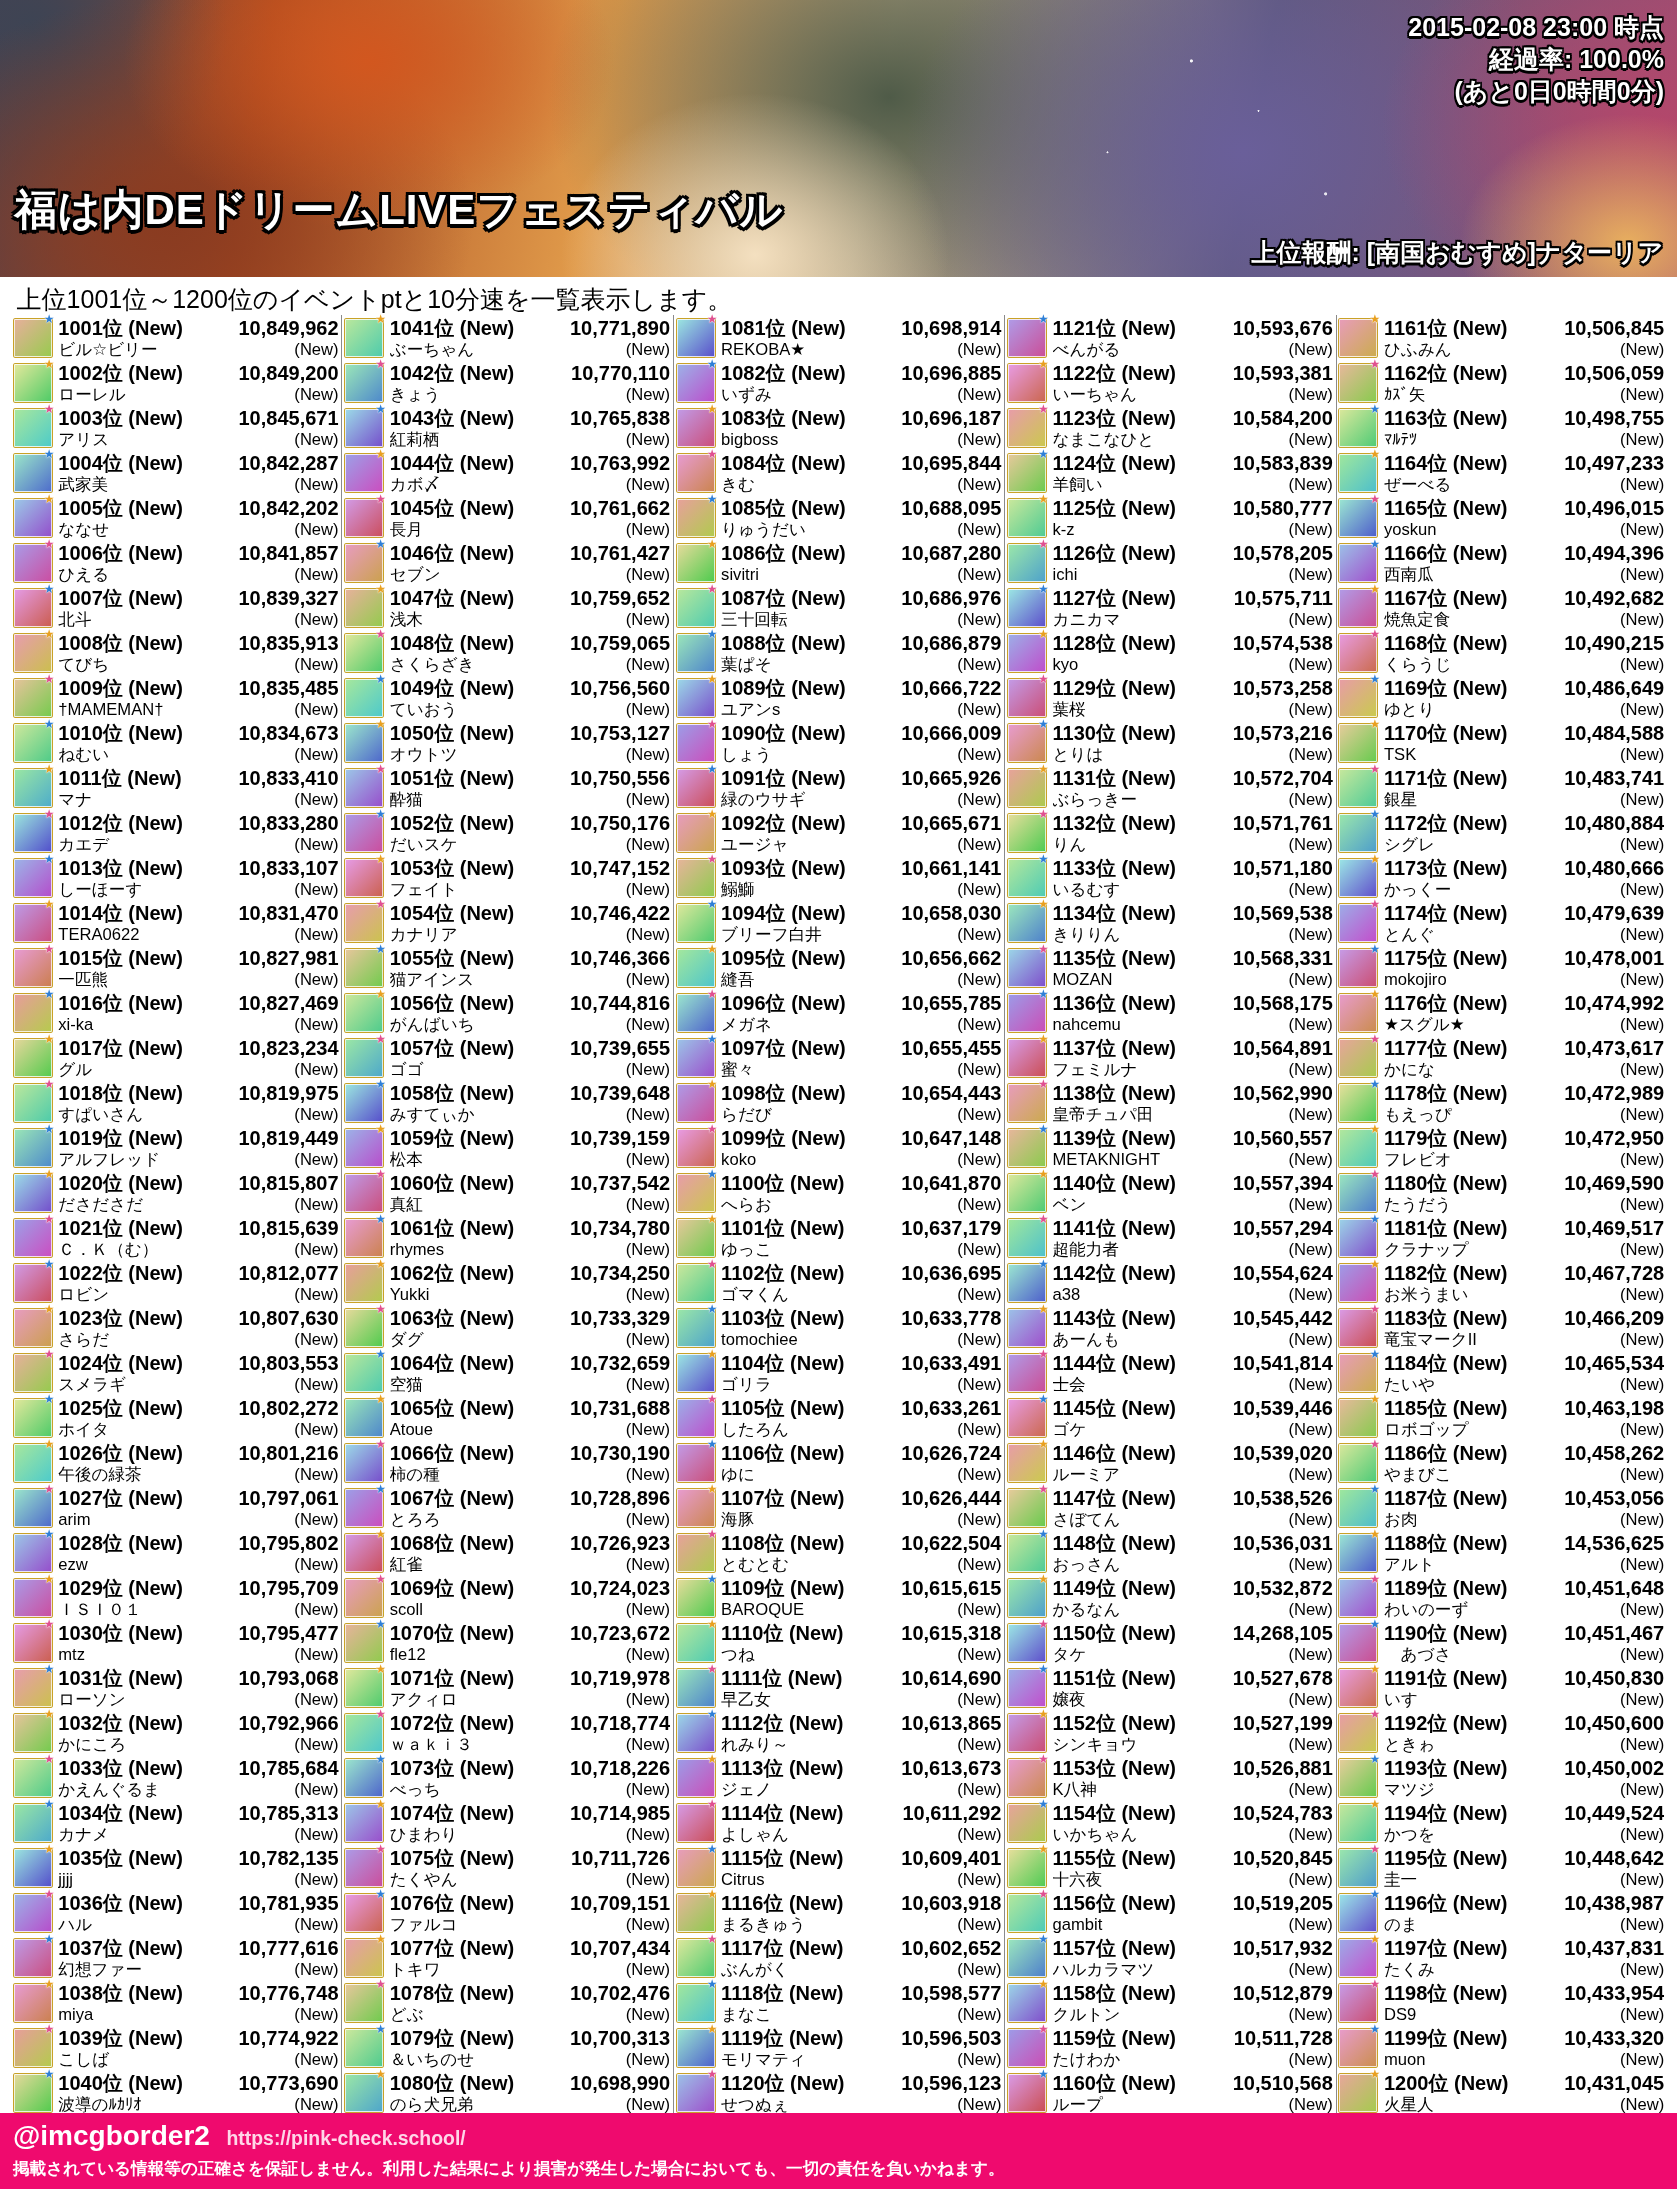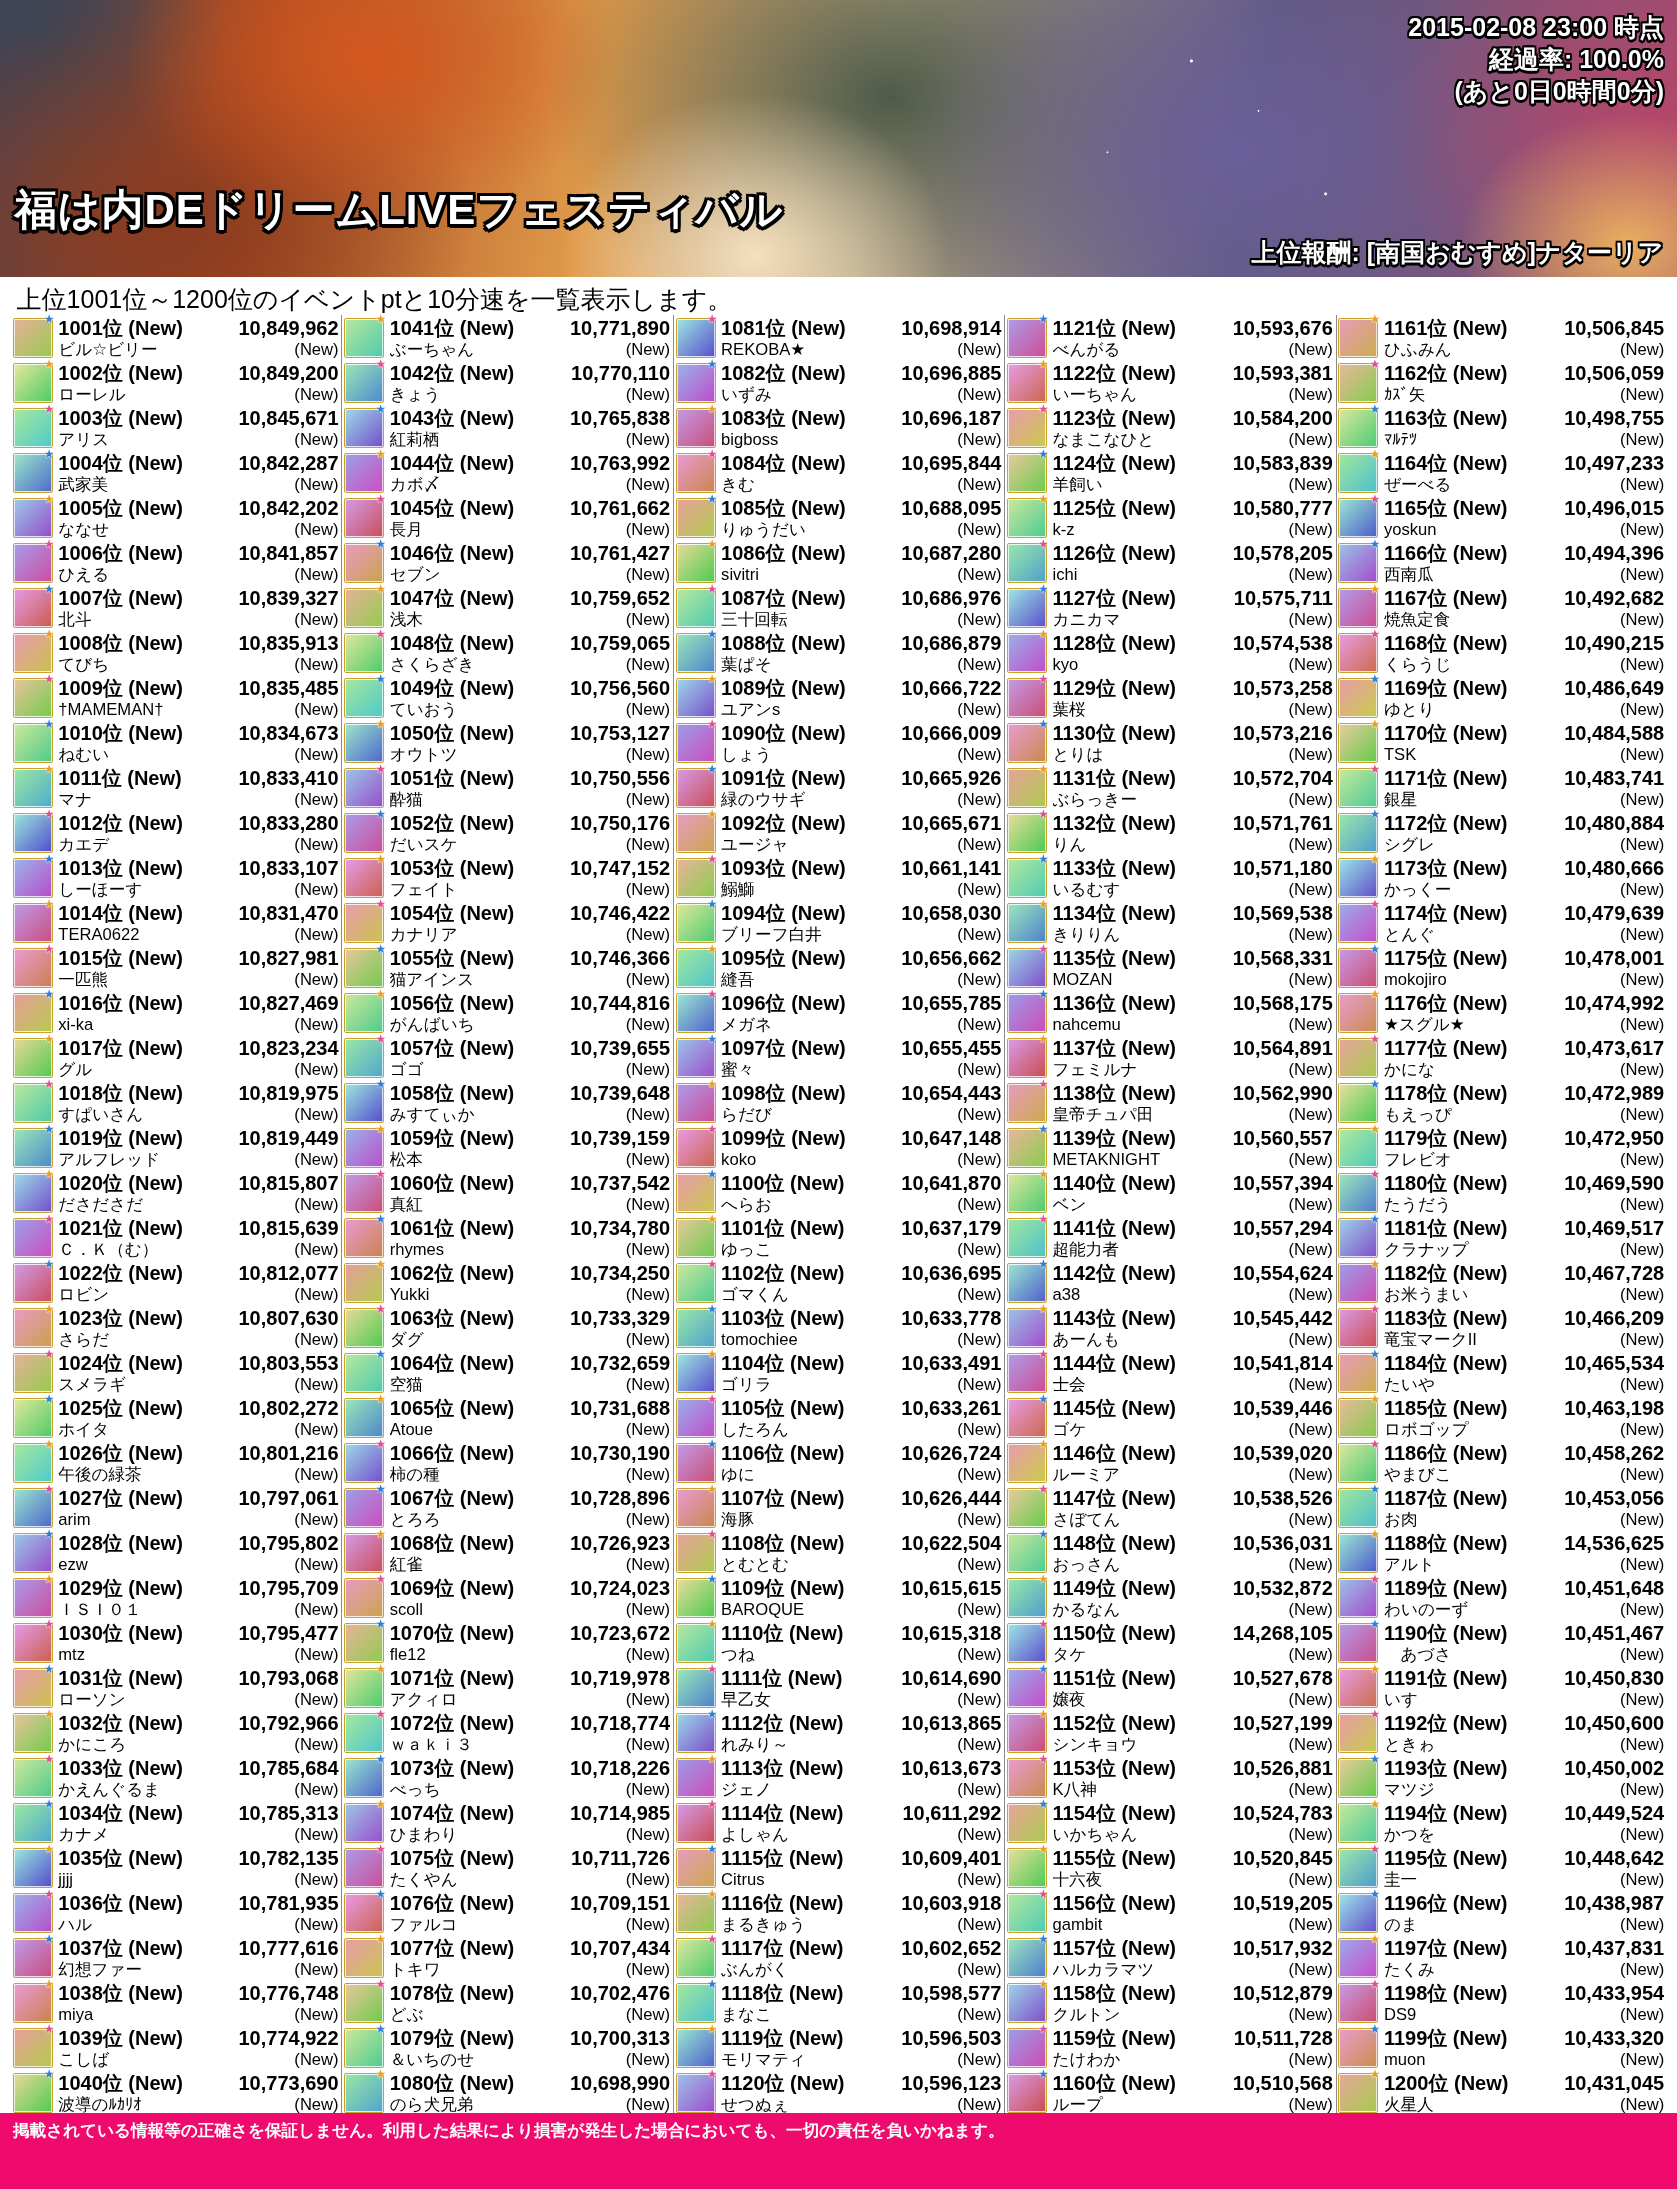--- a/index.html
+++ b/index.html
@@ -2685,15 +2685,18 @@
         </div>
         <div class="rightcol">
           <div class="pts">10,431,045</div>
           <div class="pnew">(New)</div>
         </div>
       </div>
     </div>
   </div>
 
 <div class="footer">
+  <div class="f1">
+    <span class="handle">@imcgborder2</span><span class="url">https://pink-check.school/</span>
+  </div>
   <div class="f2">掲載されている情報等の正確さを保証しません。利用した結果により損害が発生した場合においても、一切の責任を負いかねます。</div>
 </div>
 
 
 </body></html>

